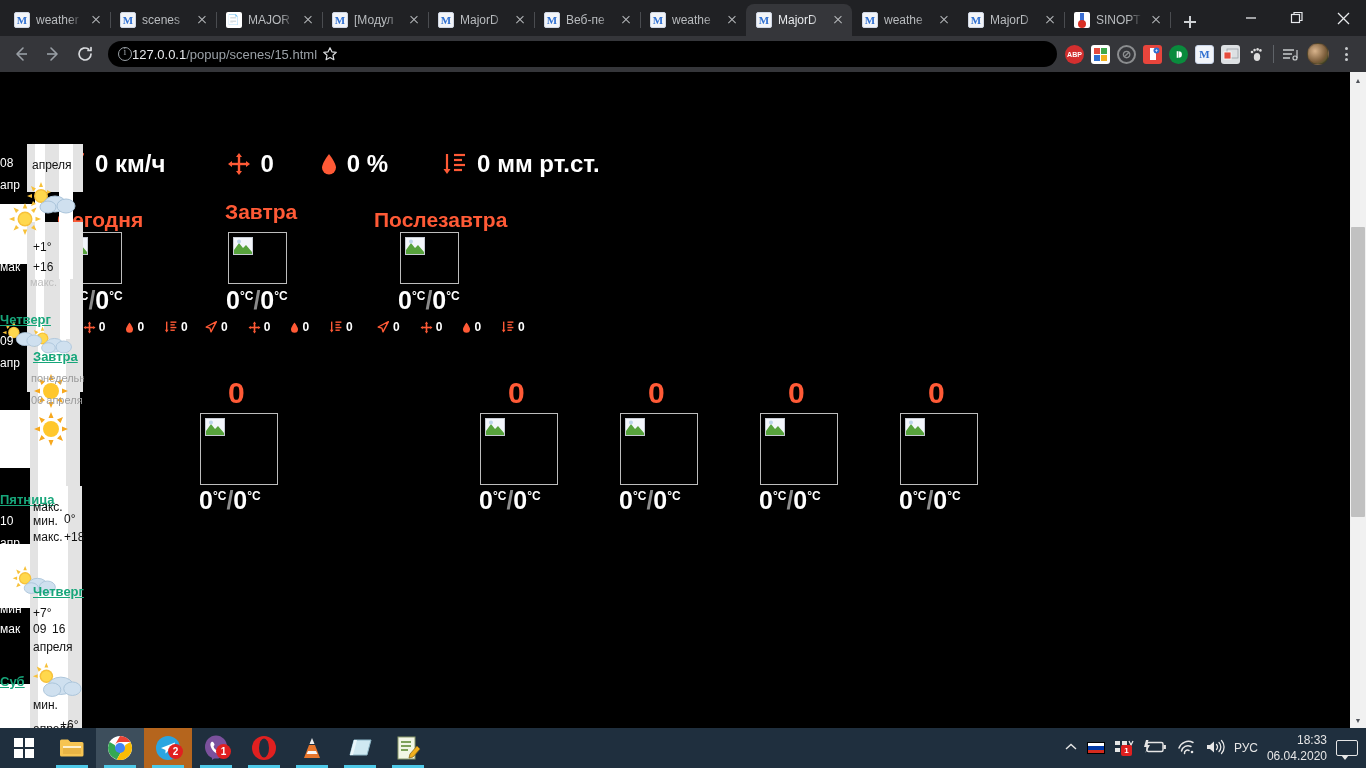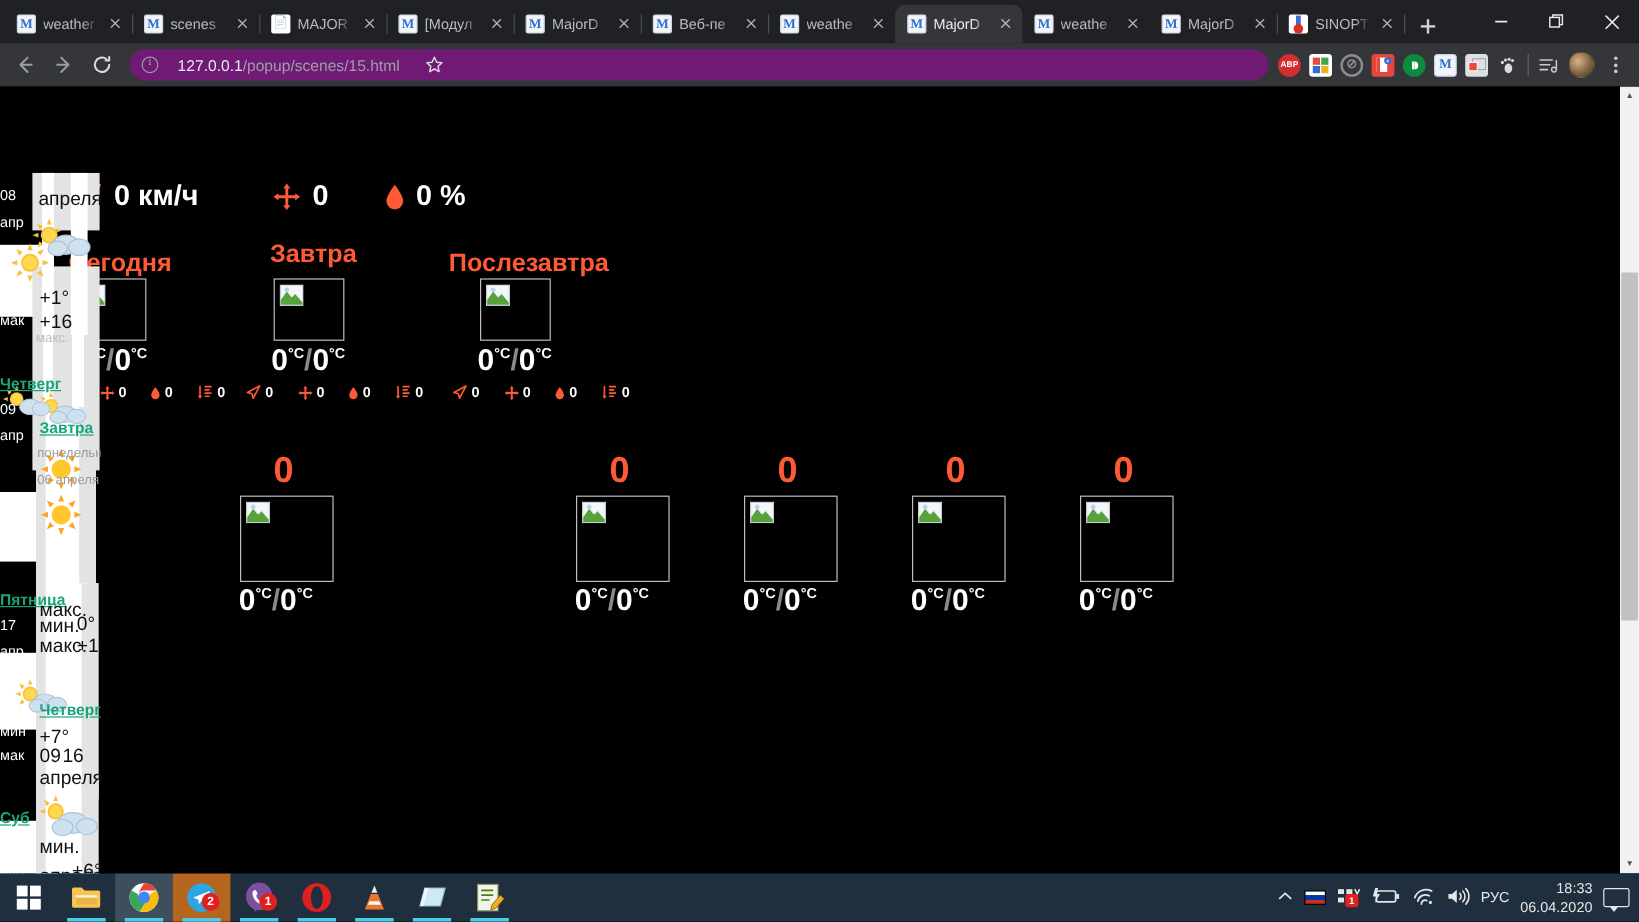--- a/index.html
+++ b/index.html
@@ -42,22 +42,22 @@
 
   #wincontrols { position:absolute; right:0; top:0; height:36px; display:flex; }
   .wc { width:46px; height:36px; display:flex; align-items:center; justify-content:center;
         color:#e8eaed; }
   .wc svg { display:block; }
 
   #toolbar { height:36px; background:#35363a; display:flex; align-items:center;
              padding:0 6px; gap:2px; }
   .tb-btn { width:30px; height:30px; display:flex; align-items:center; justify-content:center;
             border-radius:50%; color:#c9ccce; flex:0 0 auto; }
-  #omnibox { flex:1 1 auto; height:26px; background:#701a75; border-radius:13px;
-             display:flex; align-items:center; padding:0 10px; gap:16px; margin:0 6px;
+  #omnibox { flex:1 1 auto; height:26px; background:#000000; border-radius:13px;
+             display:flex; align-items:center; padding:0 10px; gap:0; margin:0 6px;
              min-width:0; }
   #omnibox .info-icon { width:14px; height:14px; border:1.4px solid #9aa0a6; border-radius:50%;
              position:relative; flex:0 0 14px; }
   #omnibox .info-icon::after { content:"i"; position:absolute; left:0; right:0; top:-2px;
              text-align:center; font-size:10px; color:#9aa0a6;
              font-family:"Liberation Serif", serif; }
   #url { font-size:13px; color:#9aa0a6; white-space:nowrap; overflow:hidden; }
   #url b { color:#e8eaed; font-weight:normal; }
   #star { width:26px; height:26px; flex:0 0 26px; display:flex; align-items:center;
           justify-content:center; color:#c9ccce; }
@@ -130,21 +130,21 @@
   .bcard { position:absolute; }
 
   
   #sidebar-overlay { position:absolute; left:0; top:72px; width:84px; height:656px;
                      overflow:hidden; }
   .ov { position:absolute; }
   .ov-white { background:#fff; color:#111; }
   .ov-lgray { background:#e3e3e3; }
   .daylink { color:#17a67a; text-decoration:underline; font-size:13px; font-weight:bold;
              font-family:"Liberation Sans", sans-serif; }
-  .smalltxt { font-size:16px; color:#111; }
+  .smalltxt { font-size:12px; color:#111; }
   .whitetxt { font-size:12px; color:#fff; }
 
   
   .wicon { position:absolute; }
 
   
   #taskbar { position:absolute; left:0; top:728px; width:1366px; height:40px;
              background:#1f2f3e; display:flex; align-items:center; }
   #start { width:48px; height:40px; display:flex; align-items:center; justify-content:center; }
   .startgrid { display:grid; grid-template-columns:9px 9px; grid-template-rows:9px 9px;
@@ -398,20 +398,31 @@
         <span class="m-gap-2"></span>
 
         <div class="metric">
           <svg class="ic" width="18" height="24" viewBox="0 0 18 24">
             <path d="M9 2 C9 2 2 11 2 15.5 A7 7 0 0 0 16 15.5 C16 11 9 2 9 2 Z" fill="#ff5a36"></path>
           </svg>
           <span>0 %</span>
         </div>
         <span class="m-gap-3"></span>
 
+        <div class="metric">
+          <svg class="ic" width="26" height="26" viewBox="0 0 26 26">
+            <line x1="5" y1="3" x2="5" y2="20" stroke="#ff5a36" stroke-width="2.2"></line>
+            <path d="M1.5 18 L5 23 L8.5 18 Z" fill="#ff5a36"></path>
+            <line x1="12" y1="4" x2="23" y2="4" stroke="#ff5a36" stroke-width="2.2"></line>
+            <line x1="12" y1="9" x2="20" y2="9" stroke="#ff5a36" stroke-width="2.2"></line>
+            <line x1="12" y1="14" x2="23" y2="14" stroke="#ff5a36" stroke-width="2.2"></line>
+            <line x1="12" y1="19" x2="20" y2="19" stroke="#ff5a36" stroke-width="2.2"></line>
+          </svg>
+          <span>0 мм рт.ст.</span>
+        </div>
       </div>
 
       <div class="dayhead" id="day0-title">Сегодня</div>
       <div class="dayhead" id="day1-title">Завтра</div>
       <div class="dayhead" id="day2-title">Послезавтра</div>
 
       <div class="daycard" style="left:63px; top:160px;">
         <div class="imgbox" style="width:59px;height:52px;">
           <svg class="broken" viewBox="0 0 20 18">
             <rect x="0.5" y="0.5" width="19" height="17" fill="#f3f6fb" stroke="#c6cbd4" stroke-width="1"></rect>
@@ -769,21 +780,21 @@
         <div class="ov whitetxt" style="left:0;  top:262px;">мин</div>
         <div class="ov whitetxt" style="left:0;  top:282px;">мак</div>
 
         <a class="ov daylink" style="left:0;  top:348px;">Пятница</a>
         <div class="ov smalltxt" style="left:33px; top:356px;">макс.</div>
         <div class="ov smalltxt" style="left:33px; top:370px;">мин.</div>
         <div class="ov smalltxt" style="left:64px; top:368px;">0°</div>
         <div class="ov smalltxt" style="left:33px; top:386px;">макс.</div>
         <div class="ov smalltxt" style="left:64px; top:386px;">+18°</div>
 
-        <div class="ov whitetxt" style="left:0;  top:370px;">17</div>
+        <div class="ov whitetxt" style="left:0;  top:370px;">10</div>
         <div class="ov whitetxt" style="left:0;  top:392px;">апр</div>
 
         <div class="ov whitetxt" style="left:0;  top:458px;">мин</div>
         <div class="ov whitetxt" style="left:0;  top:478px;">мак</div>
 
         <a class="ov daylink" style="left:33px; top:440px;">Четверг</a>
         <div class="ov smalltxt" style="left:33px; top:462px;">+7°</div>
         <div class="ov smalltxt" style="left:33px; top:478px;">09</div>
         <div class="ov smalltxt" style="left:52px; top:478px;">16</div>
         <div class="ov smalltxt" style="left:33px; top:496px;">апреля</div>

